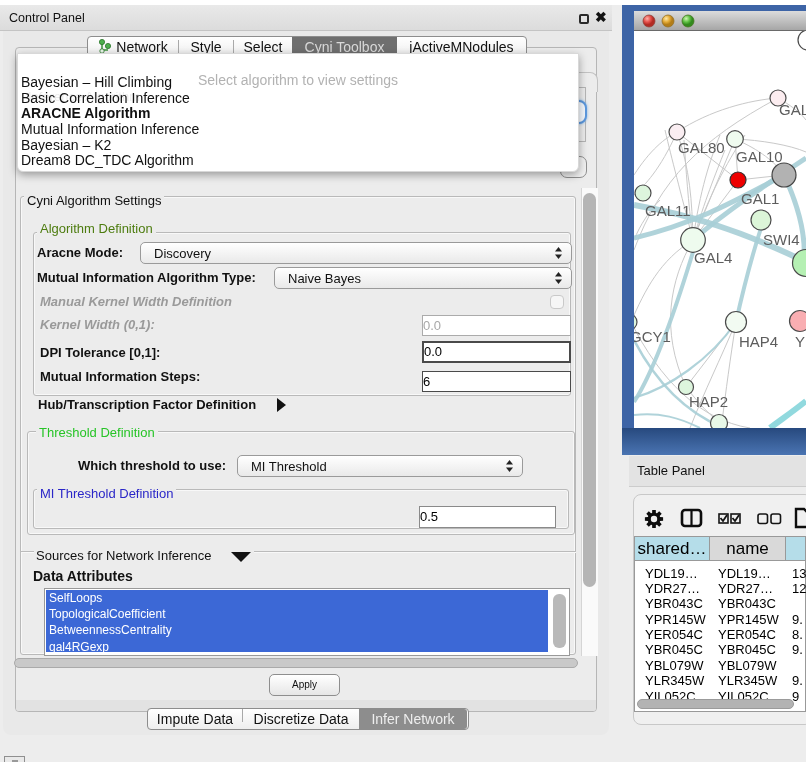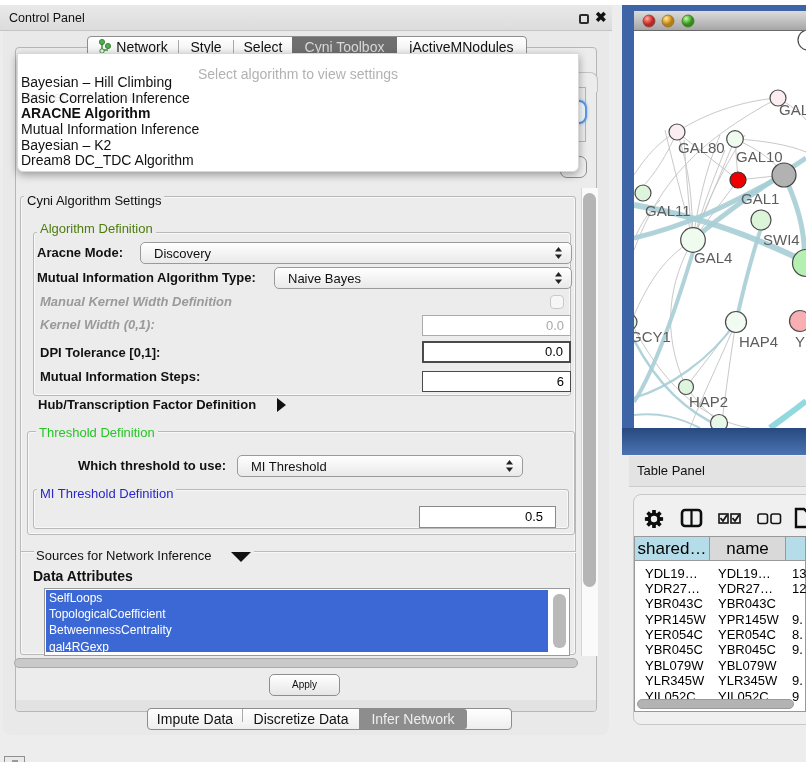--- a/index.html
+++ b/index.html
@@ -43,47 +43,47 @@
   box-shadow:inset 0 0 0 1px #f8f8f8; }
 .glabel { position:absolute; background:#ececec; padding:0 3px; font-size:13px; white-space:nowrap; }
 
 
 .blab { position:absolute; font-size:13px; font-weight:bold; color:#111; white-space:nowrap; }
 .glab { position:absolute; font-size:13px; font-weight:bold; color:#9a9a9a; white-space:nowrap;font-style:italic; }
 .combo { position:absolute; height:22px; border:1px solid #9a9a9a; border-radius:5px;
   background:linear-gradient(#ffffff,#e9e9e9); font-size:13px; color:#111; }
 .combo .ct { position:absolute; left:13px; top:3px; }
 .combo .arsvg { position:absolute; right:8px; top:4px; }
-.tfield { position:absolute; background:#fff; font-size:13px; text-align:right; }
+.tfield { position:absolute; background:#fff; font-size:13px; }
 
 
 #attr-list { left:44px; top:588px; width:526px; height:68px; border:1px solid #999;
   background:#fff; }
 #attr-sel { position:absolute; left:1px; top:1px; width:502px; height:62px; background:#3c68d6; }
 #attr-sel div { color:#fff; font-size:12px; padding-left:3px; height:16.2px; line-height:16.2px; }
 #attr-vthumb { position:absolute; left:508px; top:5px; width:13px; height:54px;
   background:#b9b9b9; border-radius:6px; }
 
 #applybtn { left:269px; top:674px; width:71px; height:22px;
   background:linear-gradient(#ffffff,#e6e6e6); border:1px solid #8e8e8e; border-radius:5px;
   font-size:10px; color:#111; text-align:center; line-height:20px; }
 
-#btabbar { left:147px; top:708px; width:365px; height:22px;
+#btabbar { left:147px; top:708px; width:322px; height:22px;
   background:linear-gradient(#ffffff,#eeeeee);
   border:1px solid #8d8d8d; border-radius:4px;
   display:flex; align-items:flex-start; font-size:14px; color:#111; }
 #btabbar .seg { display:flex; align-items:center; justify-content:center; height:100%; }
 #btabbar .sep { width:1px; height:13px; background:#a9a9a9; }
 #btabbar .dark { background:#8d8d8d; color:#eeeeee; font-weight:400; }
 
 
 #popup { left:17px; top:53px; width:562px; height:119px; background:#ffffff;
   border:1px solid #d8d8d8; border-radius:0 0 6px 6px;
   box-shadow:0 3px 8px rgba(0,0,0,0.35); font-size:14px; color:#111; }
-#popup .prompt { text-align:center; color:#b2b2b2; padding-top:12px; height:21px; line-height:16px; }
+#popup .prompt { text-align:center; color:#b2b2b2; padding-top:18px; height:21px; line-height:16px; }
 #popup .it { padding-left:3px; height:15.7px; line-height:15.7px; }
 
 
 #macblue { left:622px; top:5px; width:184px; height:450px; background:#3d64a6; }
 #mactitle { left:634px; top:11px; width:172px; height:20px;
   background:linear-gradient(#dcdcdc,#a6a6a6); border-bottom:1px solid #6a6a6a; }
 #maccanvas { left:634px; top:31px; width:172px; height:397px; background:#ffffff; }
 #macbottom { left:622px; top:428px; width:184px; height:27px;
   background:linear-gradient(#27497e,#4a74b2); }
 

